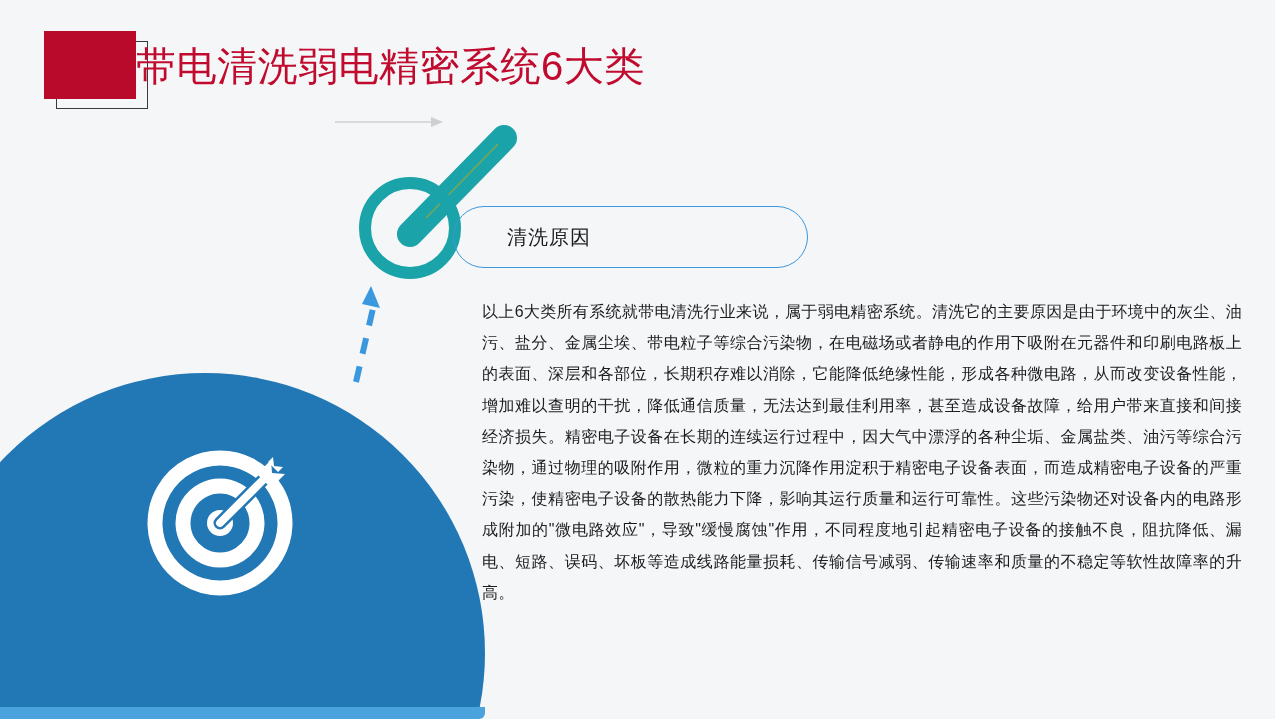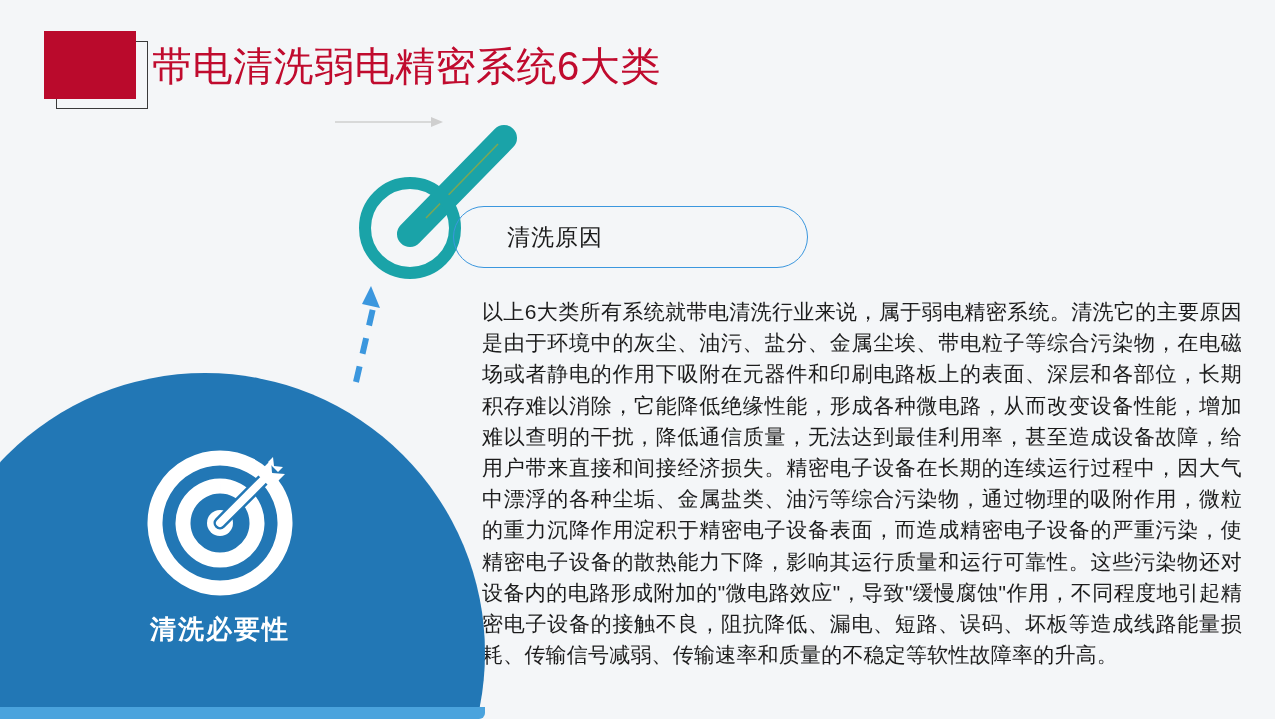--- a/index.html
+++ b/index.html
@@ -51,21 +51,21 @@
   .title-square {
     position: absolute;
     left: 44px;
     top: 31px;
     width: 92px;
     height: 68px;
     background: #ba0a2c;
   }
   .slide-title {
     position: absolute;
-    left: 152px;
+    left: 136px;
     top: 38px;
     font-size: 40px;
     line-height: 56px;
     color: #c00b2e;
     font-weight: 400;
     letter-spacing: 0.5px;
     white-space: nowrap;
   }
 
   
@@ -105,21 +105,21 @@
     height: 62px;
     border: 1.6px solid #3b97de;
     border-radius: 31px;
     box-sizing: border-box;
     background: transparent;
   }
   .pill-label {
     position: absolute;
     left: 507px;
     top: 222px;
-    font-size: 23px;
+    font-size: 20px;
     line-height: 30px;
     color: #1b1b1b;
     letter-spacing: 1px;
   }
 
   
   .dashed-arrow {
     position: absolute;
     left: 350px;
     top: 278px;
@@ -170,21 +170,21 @@
     letter-spacing: 2px;
     z-index: 7;
   }
 
   
   .body-copy {
     position: absolute;
     left: 482px;
     top: 296px;
     width: 760px;
-    font-size: 21px;
+    font-size: 16px;
     line-height: 31.2px;
     color: #1c1c1c;
     text-align: justify;
     text-justify: inter-ideograph;
     letter-spacing: 0.2px;
   }
   .body-copy p {
     margin: 0;
     text-indent: 0;
   }
@@ -232,21 +232,20 @@
       <path d="M73 8 a65 65 0 1 0 0.01 0" fill="none" stroke="#ffffff" stroke-width="15"></path>
       <path d="M73 36 a37 37 0 1 0 0.01 0" fill="none" stroke="#ffffff" stroke-width="15"></path>
       <circle cx="73" cy="73" r="13" fill="#ffffff"></circle>
       <line x1="73" y1="73" x2="119" y2="27" stroke="#2277b5" stroke-width="13" stroke-linecap="round"></line>
       <line x1="73" y1="73" x2="116" y2="30" stroke="#ffffff" stroke-width="8" stroke-linecap="round"></line>
       <path d="M110 24 L124 10 L125 23 L138 24 L124 38 Z" fill="#ffffff"></path>
       <path d="M121 12 L126 7 L127 16 L136 17 L131 22" fill="#ffffff"></path>
     </svg>
   </div>
 
-  <div class="blue-circle-label">清洗必要性</div>
 
   <div class="body-copy">
     <p>以上6大类所有系统就带电清洗行业来说，属于弱电精密系统。清洗它的主要原因是由于环境中的灰尘、油污、盐分、金属尘埃、带电粒子等综合污染物，在电磁场或者静电的作用下吸附在元器件和印刷电路板上的表面、深层和各部位，长期积存难以消除，它能降低绝缘性能，形成各种微电路，从而改变设备性能，增加难以查明的干扰，降低通信质量，无法达到最佳利用率，甚至造成设备故障，给用户带来直接和间接经济损失。精密电子设备在长期的连续运行过程中，因大气中漂浮的各种尘垢、金属盐类、油污等综合污染物，通过物理的吸附作用，微粒的重力沉降作用淀积于精密电子设备表面，而造成精密电子设备的严重污染，使精密电子设备的散热能力下降，影响其运行质量和运行可靠性。这些污染物还对设备内的电路形成附加的"微电路效应"，导致"缓慢腐蚀"作用，不同程度地引起精密电子设备的接触不良，阻抗降低、漏电、短路、误码、坏板等造成线路能量损耗、传输信号减弱、传输速率和质量的不稳定等软性故障率的升高。</p>
   </div>
 
   <div class="edge-right"></div>
   <div class="edge-bottom"></div>
 </div>
 
 </body></html>

